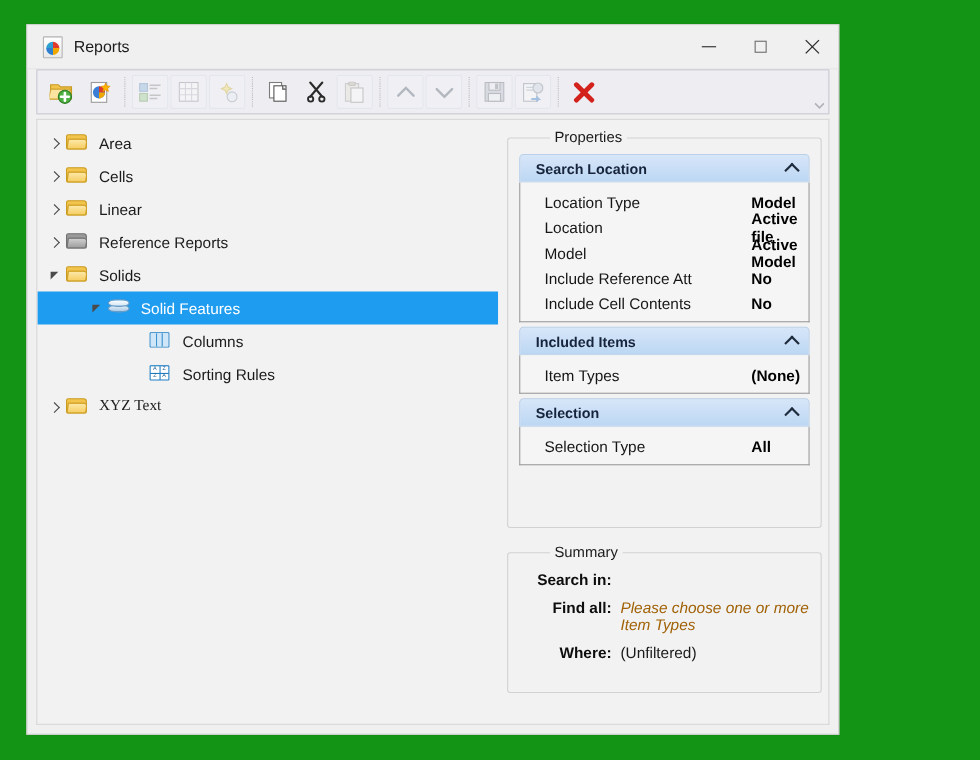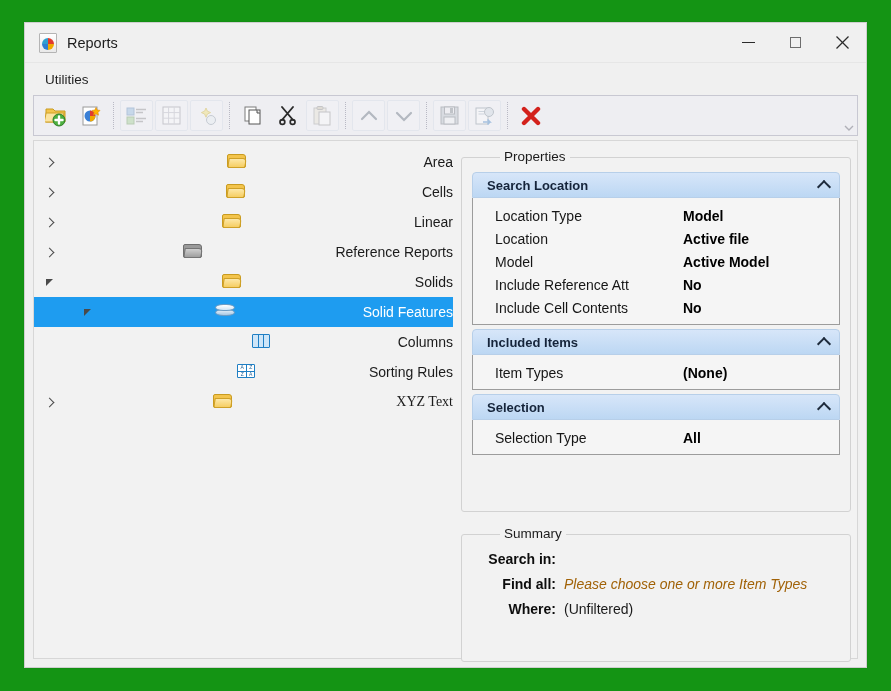--- a/index.html
+++ b/index.html
@@ -8,21 +8,21 @@
     width: 891px; height: 691px;
     overflow: hidden;
     font-family: "Liberation Sans", sans-serif;
   }
   body { background: #149414; }
 
   
   .window {
     position: absolute;
     left: 24px; top: 22px;
-    width: 843px; height: 646px;
+    width: 739px; height: 646px;
     background: #f0f0f0;
     border: 1px solid #cfcfcf;
     box-shadow: 0 0 0 1px rgba(0,0,0,.03);
     display: flex; flex-direction: column;
   }
 
   
   .titlebar {
     height: 40px;
     background: #f0f0f0;
@@ -124,21 +124,20 @@
     min-width: 0;
   }
 
   
   .tnode {
     display: flex; align-items: center;
     height: 30px;
     font-size: 14px; color: #1b1b1b;
     padding-left: 4px;
     white-space: nowrap;
-    justify-content: space-between;
   }
   .tnode.sel { background: #1e9cf0; color: #ffffff; }
   .twist {
     width: 22px; flex: 0 0 auto;
     display: flex; align-items: center; justify-content: center;
   }
   .twist .arrow-right {
     width: 0; height: 0;
     border-left: 6px solid #5a5a5a;
     border-top: 5px solid transparent;
@@ -266,23 +265,20 @@
         </div>
       <div class="wc wc-close">
         <svg width="15" height="15" viewBox="0 0 15 15">
           <line x1="1.5" y1="1.5" x2="13.5" y2="13.5" stroke="#2b2b2b" stroke-width="1.2"></line>
           <line x1="13.5" y1="1.5" x2="1.5" y2="13.5" stroke="#2b2b2b" stroke-width="1.2"></line>
         </svg>
       </div>
     </div>
   </div>
 
-  <div class="menubar">
-    <div class="mi">Utilities</div>
-  </div>
 
   <div class="toolbar-wrap">
     <div class="toolbar" id="toolbar">
       <div class="tb">
           <svg width="22" height="22" viewBox="0 0 22 22">
             <path d="M1 4h7l2 2h10v11H1z" fill="#f3c44c" stroke="#c99b20"></path>
             <path d="M2 8h18l-2 9H1z" fill="#fbe3a0" stroke="#cfa128" transform="skewX(-6)"></path>
             <circle cx="14" cy="15" r="6" fill="#4caf3f" stroke="#2e7d26"></circle>
             <path d="M14 11.5v7M10.5 15h7" stroke="#fff" stroke-width="2.4" stroke-linecap="round"></path>
           </svg>

